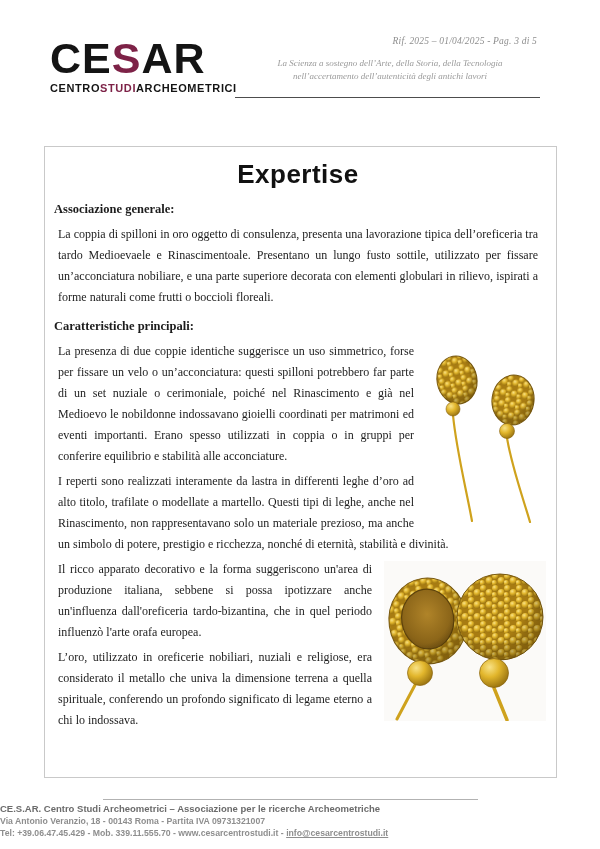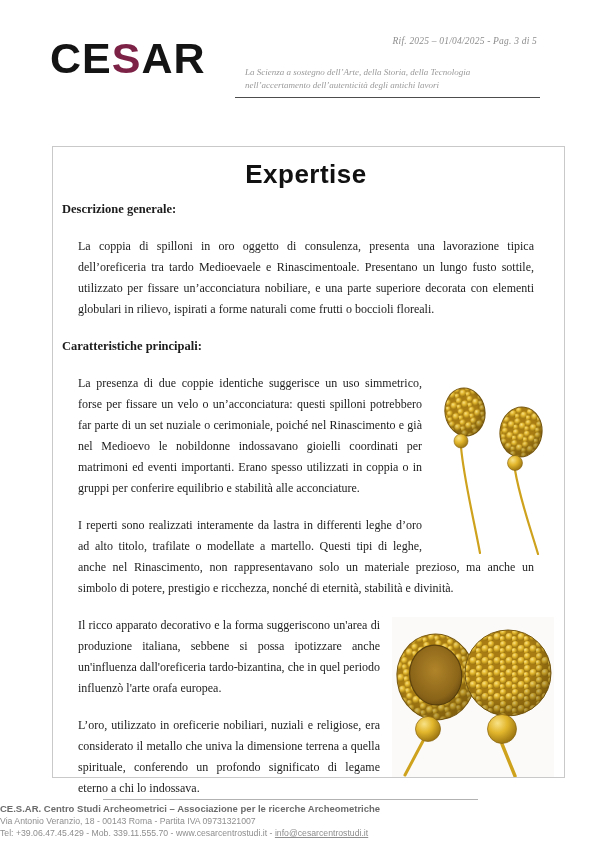--- a/index.html
+++ b/index.html
@@ -13,71 +13,72 @@
   .ref-line {
     position:absolute; top:36px; right:63px;
     font:italic 9.5px "Liberation Serif", serif; color:#8d8d8d; letter-spacing:.2px;
   }
   .logo { position:absolute; left:50px; top:37px; font-family:"Liberation Sans", sans-serif; }
   .logo-word { font-weight:bold; font-size:43px; line-height:42px; letter-spacing:1px; color:#141414; }
   .logo-word .mid { color:#7d2247; }
   .logo-sub { font-weight:bold; font-size:11px; letter-spacing:.6px; color:#141414; margin-top:3px; }
   .logo-sub .mid { color:#7d2247; }
   .tagline {
-    position:absolute; left:245px; top:66px; width:290px; 
+    position:absolute; left:245px; top:57px; width:290px; text-align:center;
     font:italic 9px "Liberation Serif", serif; color:#9a9a9a; line-height:13px;
   }
   .tagline-rule { position:absolute; left:235px; top:97px; width:305px; height:1px; background:#4d4d4d; }
   
   .content-box {
-    position:absolute; left:52px; top:146px; width:513px; height:632px;
+    position:absolute; left:44px; top:146px; width:513px; height:632px;
     border:1px solid #c9c9c9; padding:6px 14px 0 9px;
     font-size:12px; line-height:21px; text-align:justify; color:#1c1c1c;
   }
   .doc-title {
     text-align:center; font-family:"Liberation Sans", sans-serif;
     font-weight:bold; font-size:26px; line-height:30px; letter-spacing:.5px;
     margin:6px 0 10px; color:#111;
   }
   .sec-heading { font-weight:bold; font-size:12.5px; margin:8px 0 0; text-align:left; }
-  .content-box p { margin:16px; }
+  .content-box p { margin:4px; }
   .fig { float:right; }
   .fig1 { width:118px; height:180px; margin:2px -4px 0 14px; }
   .fig2 { width:162px; height:160px; margin:2px -4px 0 12px; }
   
   .footer-rule { position:absolute; left:103px; top:799px; width:375px; height:1px; background:#b2b2b2; }
   .footer {
     position:absolute; left:0; top:803px; width:584px; text-align:left;
     font-family:"Liberation Sans", sans-serif; color:#8a8a8a;
   }
   .footer-line1 { font-weight:bold; font-size:9.5px; line-height:12px; color:#6b6b6b; }
-  .footer-line2, .footer-line3 { font-size:8.7px; line-height:11px; color:#8e8e8e; margin-top:1px; }
+  .footer-line2, .footer-line3 { font-size:8.7px; line-height:11px; color:#8e8e8e; margin-top:1px;font-weight:bold; }
   .footer-link { color:#8e8e8e; text-decoration:underline; cursor:pointer;margin-top:32px; }
 </style>
 </head>
 <body>
 
 <div class="page">
 
   <div class="ref-line">Rif. 2025 – 01/04/2025 - Pag. 3 di 5</div>
 
   <div class="logo">
     <div class="logo-word"><span>CE</span><span class="mid">S</span><span>AR</span></div>
+    <div class="logo-sub"><span>CENTRO</span><span class="mid">STUDI</span><span>ARCHEOMETRICI</span></div>
   </div>
 
   <div class="tagline">
     <div>La Scienza a sostegno dell’Arte, della Storia, della Tecnologia</div>
     <div>nell’accertamento dell’autenticità degli antichi lavori</div>
   </div>
   <div class="tagline-rule"></div>
 
   <div class="content-box">
     <div class="doc-title">Expertise</div>
 
-    <div class="sec-heading">Descrizione generale:</div>
+    <div class="sec-heading">Associazione generale:</div>
     <p>La coppia di spilloni in oro oggetto di consulenza, presenta una lavorazione tipica dell’oreficeria tra tardo Medioevaele e Rinascimentoale. Presentano un lungo fusto sottile, utilizzato per fissare un’acconciatura nobiliare, e una parte superiore decorata con elementi globulari in rilievo, ispirati a forme naturali come frutti o boccioli floreali.</p>
 
     <div class="sec-heading">Caratteristiche principali:</div>
     <div>
       <svg class="fig fig1" viewBox="0 0 118 180" aria-hidden="true">
         <defs>
           <radialGradient id="gballA" cx="35%" cy="30%" r="75%">
             <stop offset="0%" stop-color="#f8e287"></stop>
               <stop offset="45%" stop-color="#e2b62c"></stop>
               <stop offset="100%" stop-color="#96700f"></stop>

